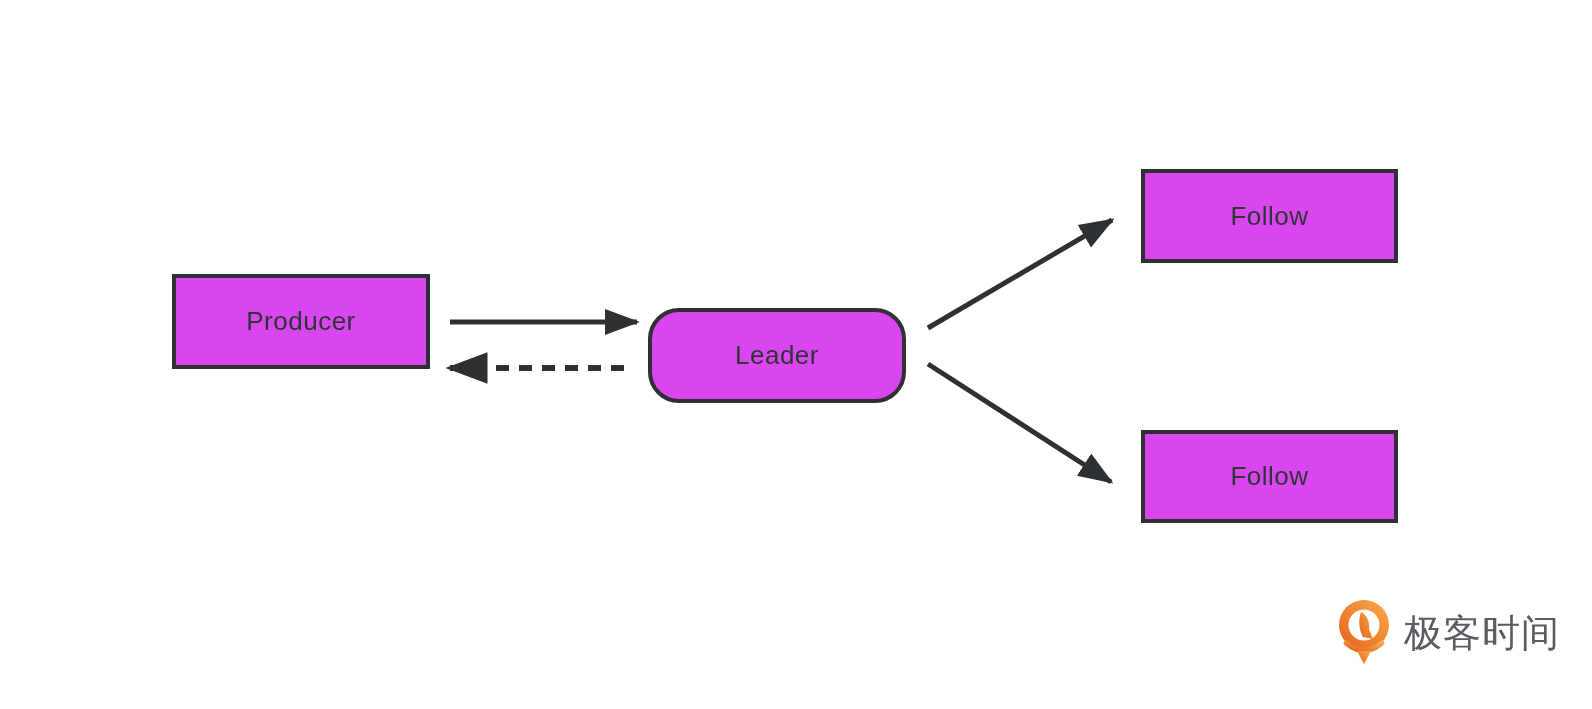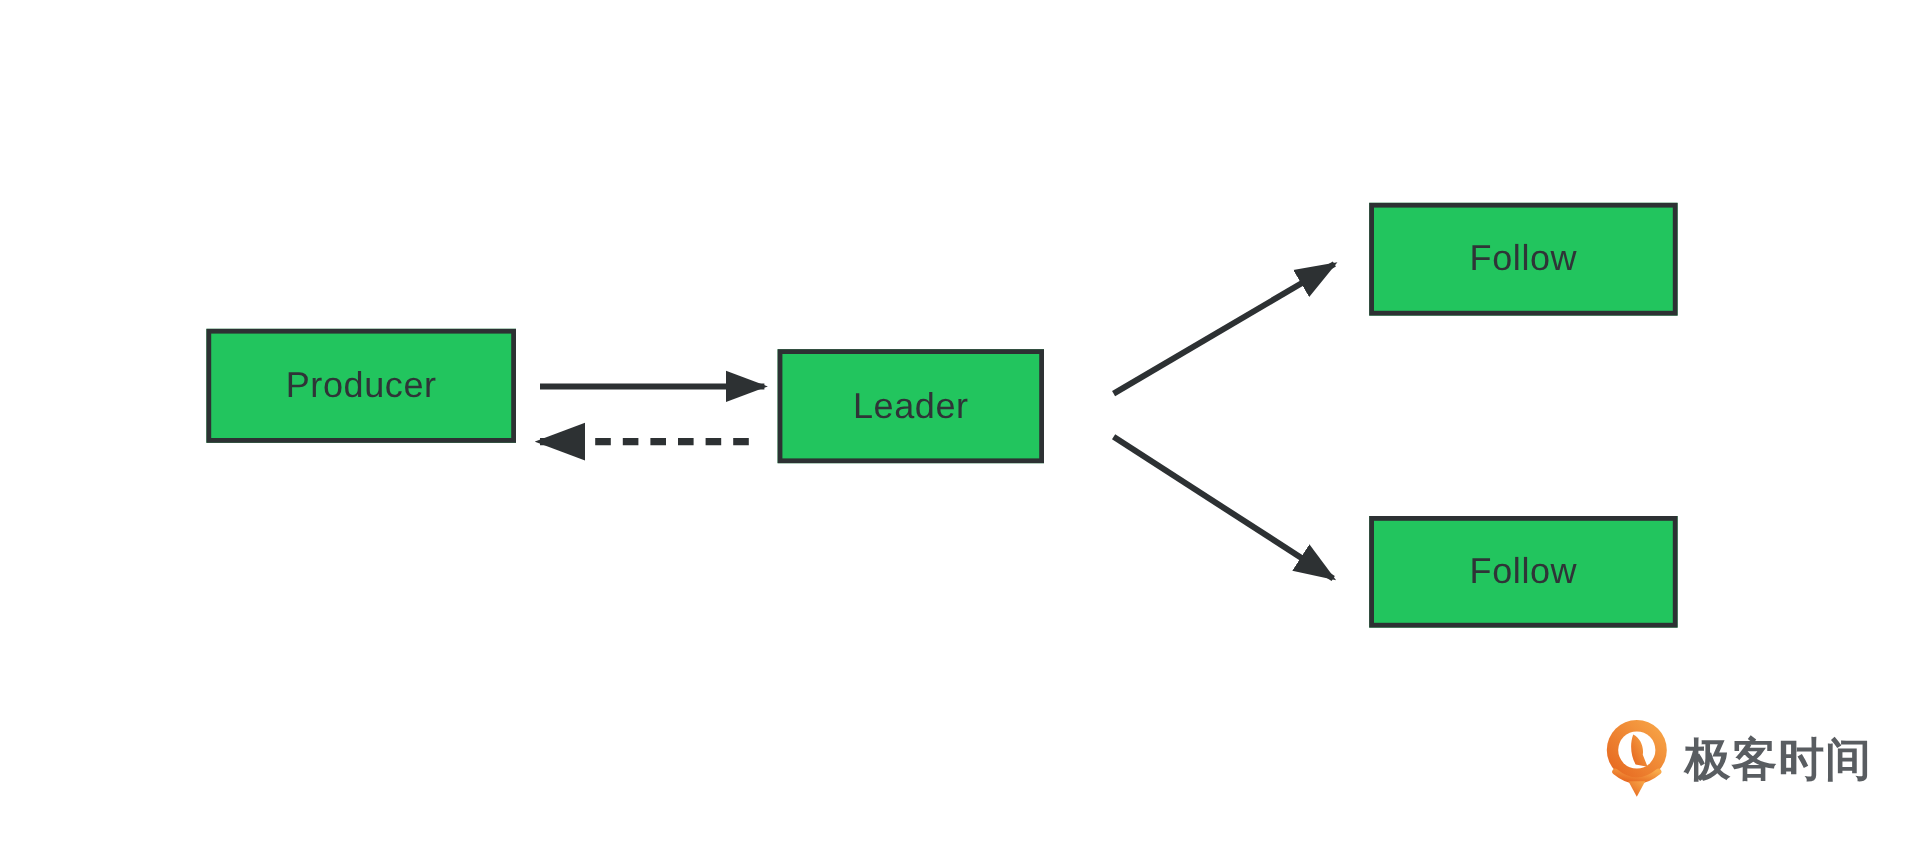--- a/index.html
+++ b/index.html
@@ -19,45 +19,45 @@
     position: absolute;
     left: 0;
     top: 0;
     width: 1592px;
     height: 709px;
     pointer-events: none;
   }
   .node {
     position: absolute;
     box-sizing: border-box;
-    background: #22c55e;
+    background: #d946ef;
     border: 4px solid #2d3133;
     display: flex;
     align-items: center;
     justify-content: center;
-    font-size: 30px;
+    font-size: 26px;
     color: #2f3437;
     letter-spacing: 0.5px;
   }
   .node-producer { left: 172px; top: 274px; width: 258px; height: 95px; }
-  .node-leader   { left: 648px; top: 291px; width: 222px; height: 95px; }
+  .node-leader   { left: 648px; top: 308px; width: 258px; height: 95px; border-radius: 31px; }
   .node-follow-top    { left: 1141px; top: 169px; width: 257px; height: 94px; }
   .node-follow-bottom { left: 1141px; top: 430px; width: 257px; height: 93px; }
   .logo {
     position: absolute;
     left: 1336px;
     top: 597px;
     height: 72px;
     display: flex;
     align-items: center;
     gap: 10px;
   }
   .logo-text {
     font-size: 38px;
-    font-weight: 700;
+    font-weight: 400;
     color: #595d61;
     letter-spacing: 1px;
     white-space: nowrap;
   }
 </style>
 </head>
 <body>
 
 <div class="canvas">
 

